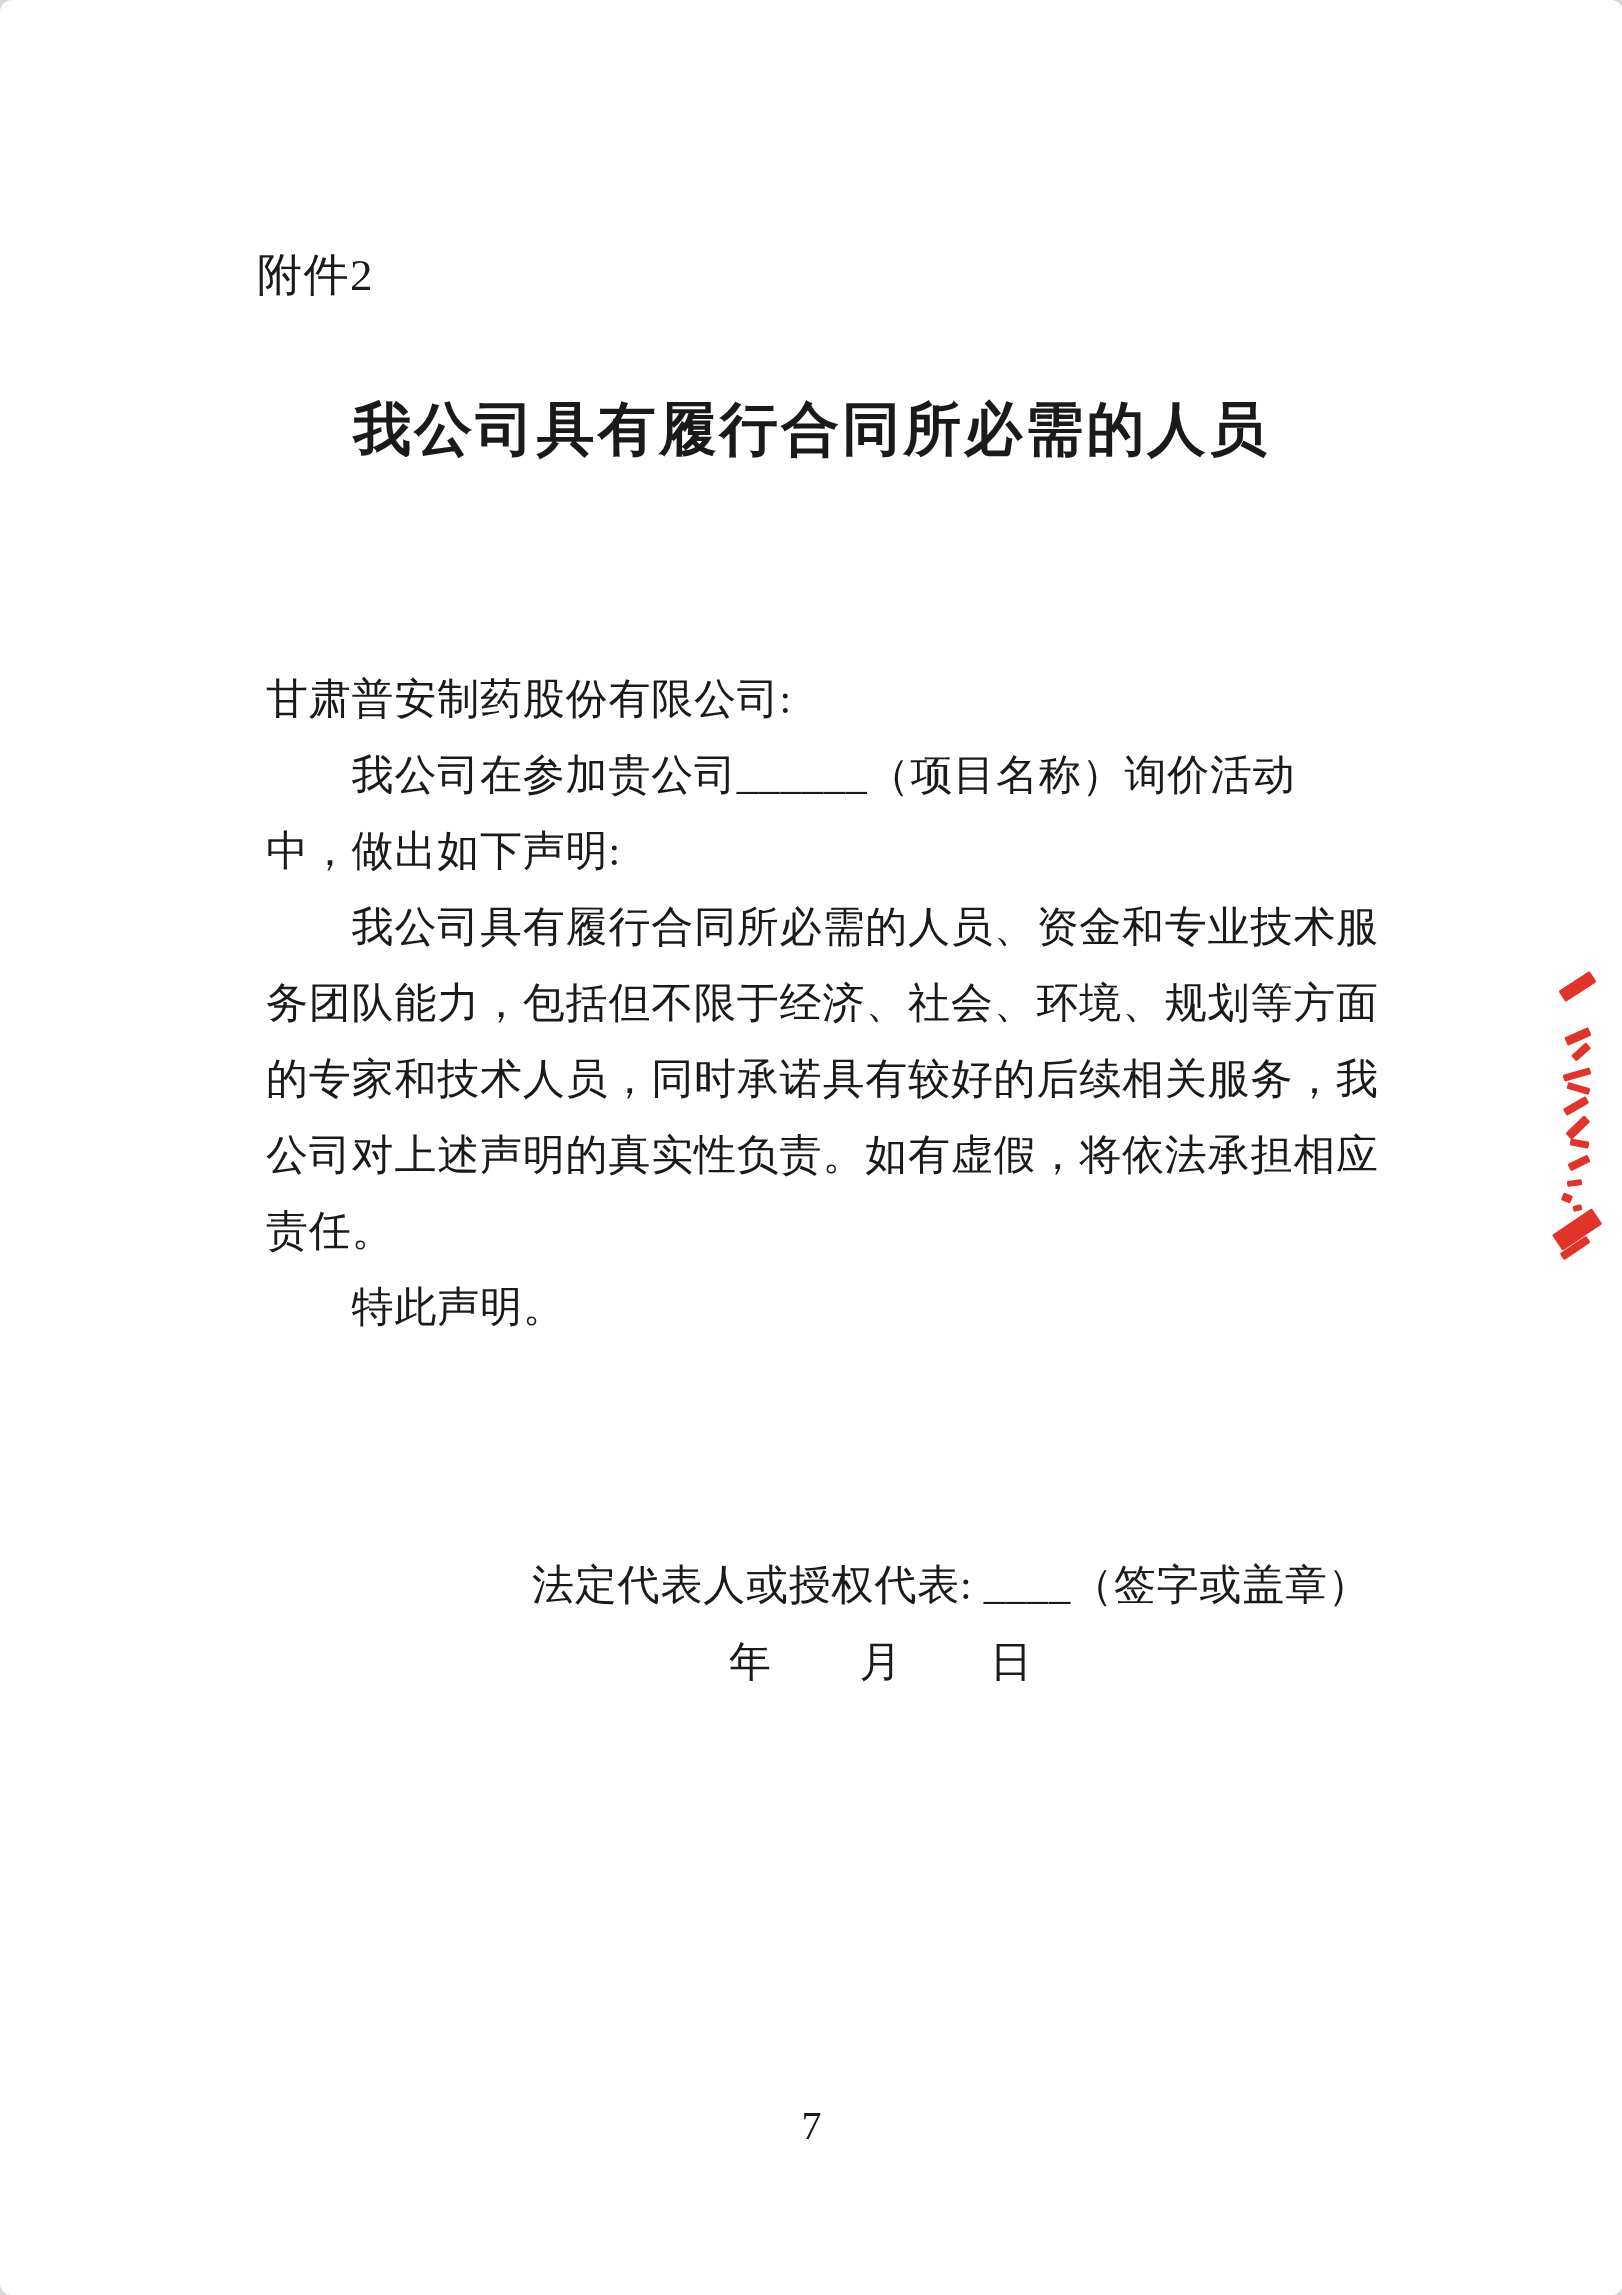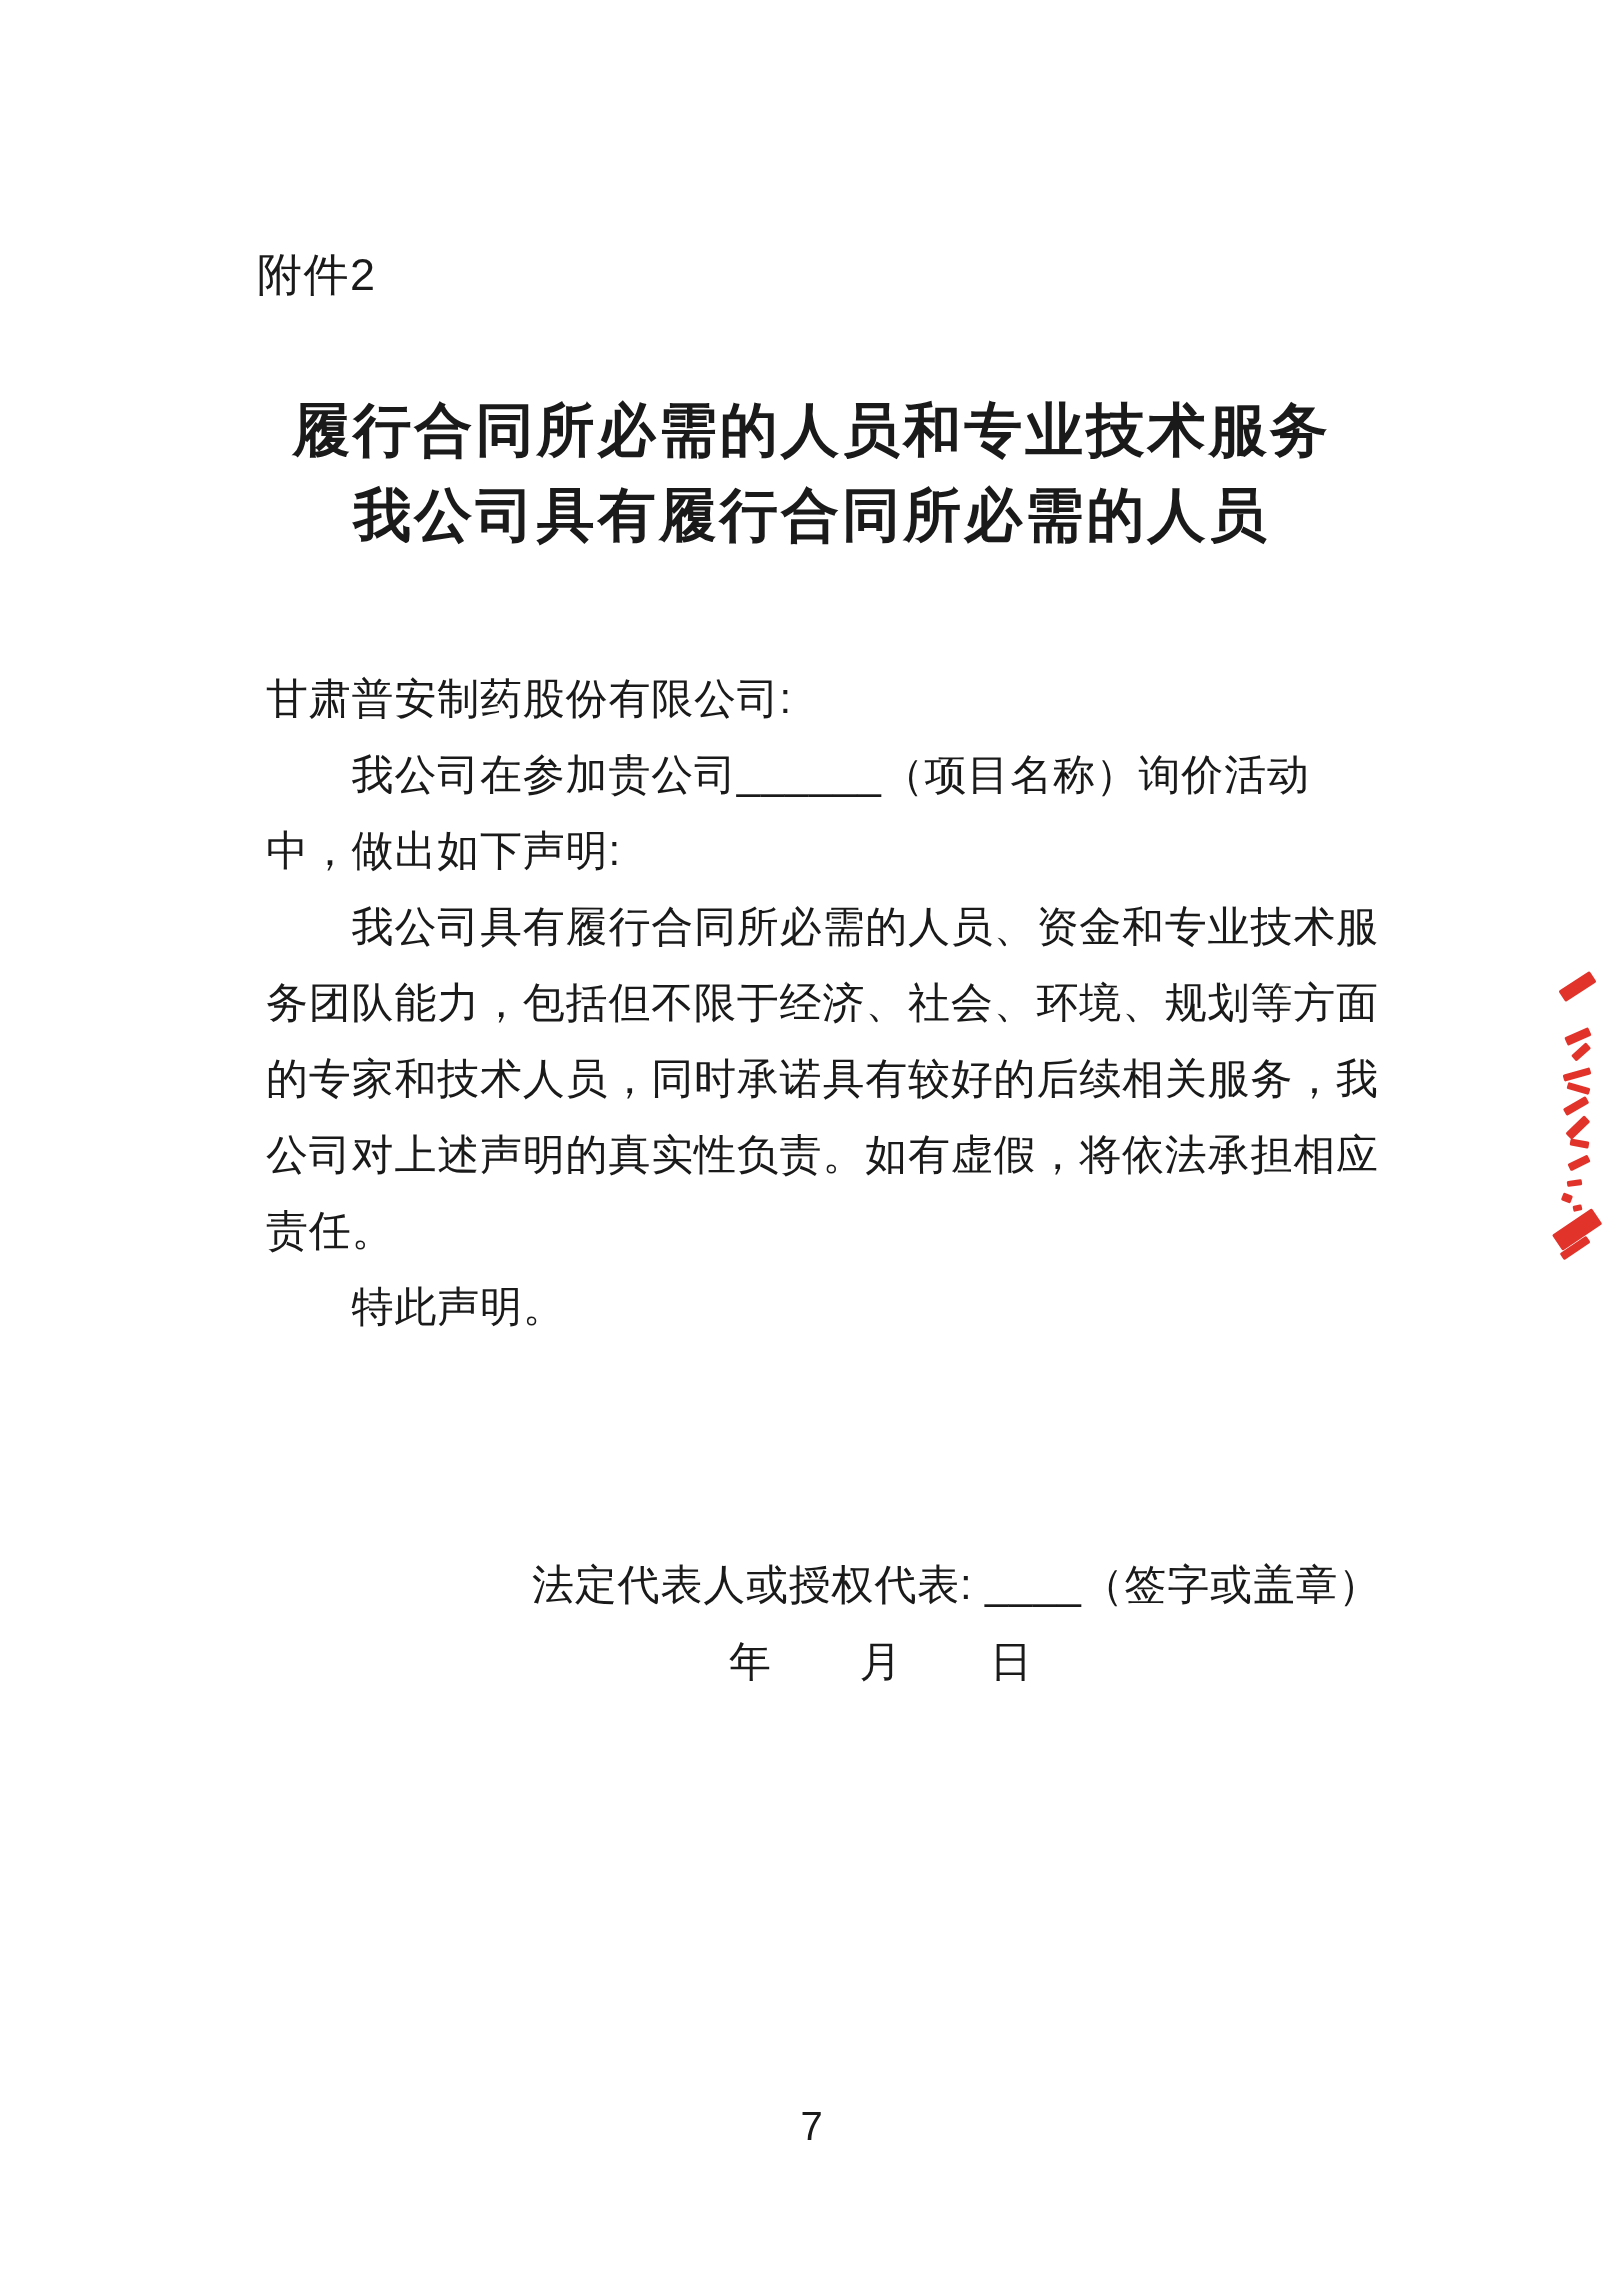--- a/index.html
+++ b/index.html
@@ -8,21 +8,22 @@
     --seal-red:#e02218;
   }
   html,body{margin:0;padding:0;background:#d8d8d8;}
   .page{
     position:relative;
     width:1623px;height:2295px;
     background:var(--paper);
     margin:0 auto;
     overflow:hidden;
     color:var(--ink);
-    font-family:Liberation Sans, sans-serif;
+    font-family:Liberation Serif, serif;
+    border-radius:12px;
   }
   .abs{position:absolute;}
   .attachment-label{
     left:257px;top:244px;
     font-size:45px;line-height:62px;
     letter-spacing:1.5px;
   }
   .doc-title{
     left:0;top:387px;width:100%;
     text-align:center;
@@ -65,21 +66,20 @@
   .f14{top:272px; left:10.8px; width:32px; height:7.7px; transform:rotate(-34deg);}
 </style>
 </head>
 <body>
 
 <div class="page">
 
   <div class="abs attachment-label">附件2</div>
 
   <div class="abs doc-title">
-    <div>履行合同所必需的人员和专业技术服务</div>
     <div>我公司具有履行合同所必需的人员</div>
   </div>
 
   <div class="abs body-text"><div class="line">甘肃普安制药股份有限公司:</div><div class="line">　　我公司在参加贵公司______（项目名称）询价活动</div><div class="line">中，做出如下声明:</div><div class="line">　　我公司具有履行合同所必需的人员、资金和专业技术服</div><div class="line">务团队能力，包括但不限于经济、社会、环境、规划等方面</div><div class="line">的专家和技术人员，同时承诺具有较好的后续相关服务，我</div><div class="line">公司对上述声明的真实性负责。如有虚假，将依法承担相应</div><div class="line">责任。</div><div class="line">　　特此声明。</div></div>
 
 
   <div class="abs sig-line sig-3">年　　月　　日</div>
 
   <div class="abs sig-line sig-2">法定代表人或授权代表: ____（签字或盖章）</div>
 

